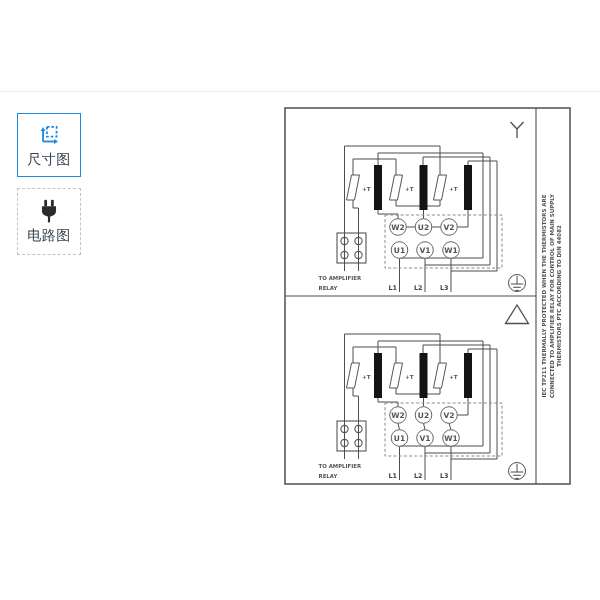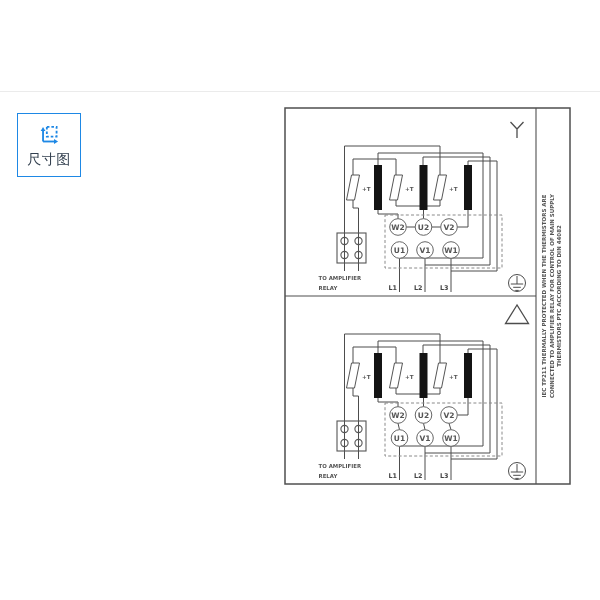--- a/index.html
+++ b/index.html
@@ -33,20 +33,31 @@
         <path d="M6.5 18 V8"></path>
         <path d="M6.5 18 H17"></path>
       </g>
       <g fill="#1e88e5" stroke="none">
         <polygon points="6.5,4.6 4.3,8.4 8.7,8.4"></polygon>
         <polygon points="20.4,18 16.6,15.8 16.6,20.2"></polygon>
       </g>
     </svg>
     <span class="thumb-label">尺寸图</span>
   </div>
+  <div class="thumb-btn normal">
+    <svg class="thumb-icon" viewBox="0 0 24 24">
+      <g fill="#2b2b2b" stroke="none">
+        <rect x="7.6" y="1.5" width="2.6" height="6.5" rx="1"></rect>
+        <rect x="13.8" y="1.5" width="2.6" height="6.5" rx="1"></rect>
+        <path d="M5.5 7.5 h13 v4.2 c0 3.3 -2.8 5.3 -6.5 5.3 s-6.5 -2 -6.5 -5.3 z"></path>
+        <rect x="11" y="16.5" width="2" height="6"></rect>
+      </g>
+    </svg>
+    <span class="thumb-label">电路图</span>
+  </div>
 </div>
 
 <div class="drawing-wrap">
 <svg width="600" height="600" viewBox="0 0 600 600">
 
   <g stroke="#4f4f4f" fill="none">
     <rect x="285" y="108" width="285" height="376" stroke-width="1.5"></rect>
     <line x1="536" y1="108" x2="536" y2="484" stroke-width="1.1"></line>
     <line x1="285" y1="296" x2="536" y2="296" stroke-width="1.1"></line>
   </g>

